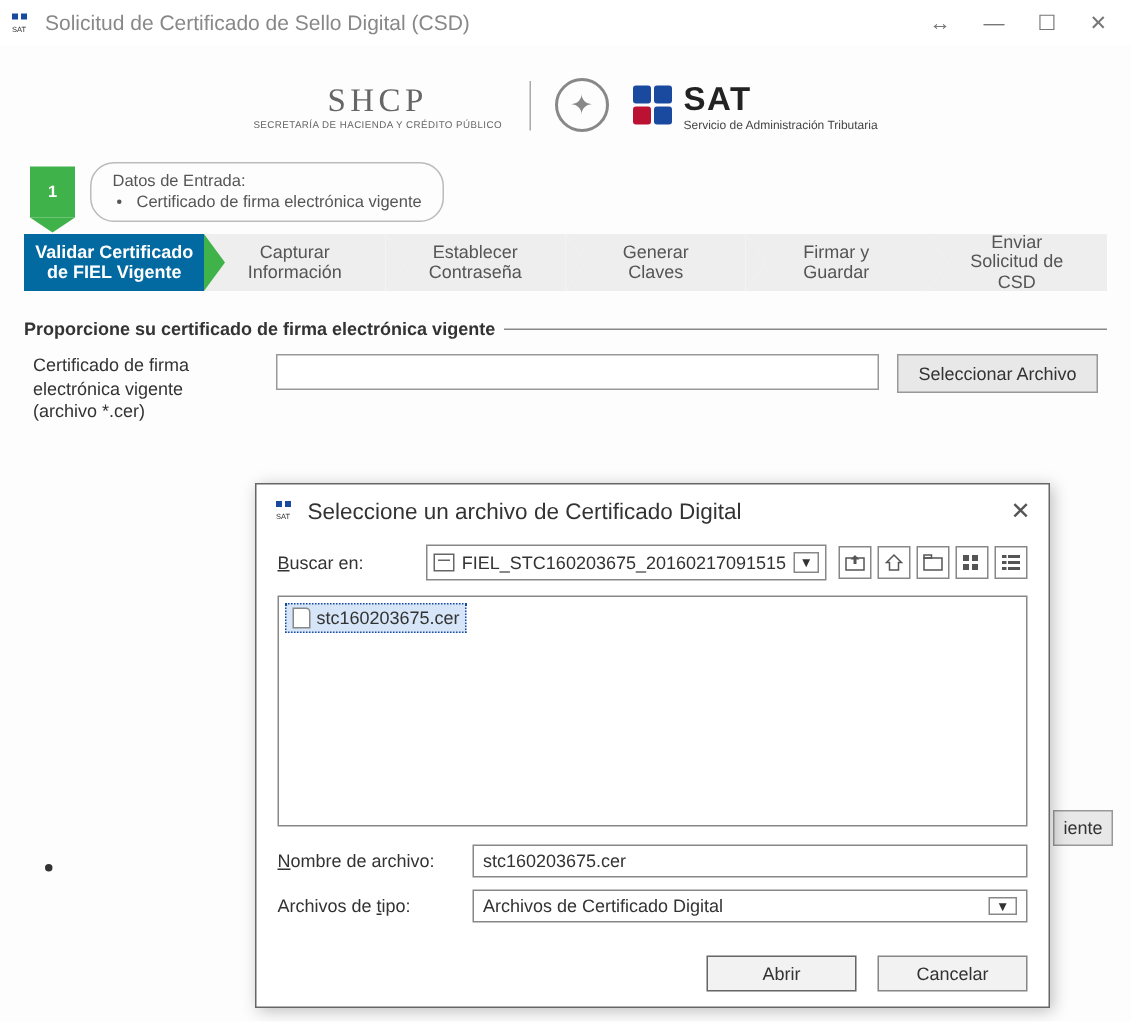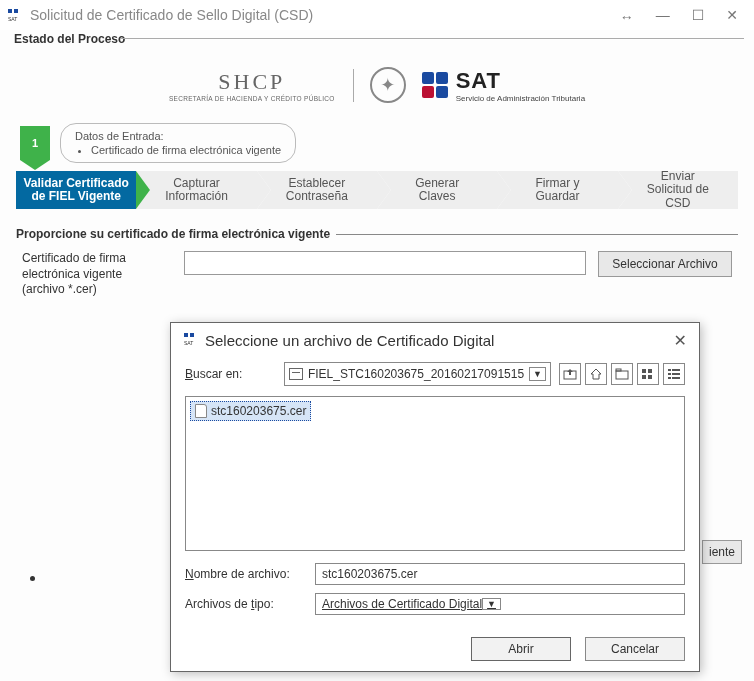--- a/index.html
+++ b/index.html
@@ -440,24 +440,20 @@
     <div class="title-text">Solicitud de Certificado de Sello Digital (CSD)</div>
     <div class="win-controls">
       <span>↔</span>
       <span>—</span>
       <span>☐</span>
       <span>✕</span>
     </div>
   </div>
 
   <div class="estado-fieldset">
-    <div style="position:relative">
-      <span class="estado-legend">Estado del Proceso</span>
-      <div class="estado-inner"></div>
-    </div>
 
     <div class="estado-box">
 
       <div class="logos-row">
         <div class="shcp">
           <div class="main">SHCP</div>
           <div class="sub">SECRETARÍA DE HACIENDA Y CRÉDITO PÚBLICO</div>
         </div>
         <div class="eagle">✦</div>
         <div class="sat-logo">
@@ -601,21 +597,21 @@
 
     <div class="fd-bottom">
       <div class="brow">
         <label><span class="u">N</span>ombre de archivo:</label>
         <div class="fd-text">
           <span>stc160203675.cer</span>
         </div>
       </div>
       <div class="brow">
         <label>Archivos de <span class="u">t</span>ipo:</label>
-        <div class="fd-text" style="display:flex; text-decoration:underline;">
+        <div class="fd-text" style="display:flex; justify-content:space-between;">
           <span>Archivos de Certificado Digital</span>
           <span class="arrow" style="border:1px solid #888; padding:0 4px; font-size:9px;">▼</span>
         </div>
       </div>
     </div>
 
     <div class="fd-buttons">
       <div class="btn primary">Abrir</div>
       <div class="btn">Cancelar</div>
     </div>

